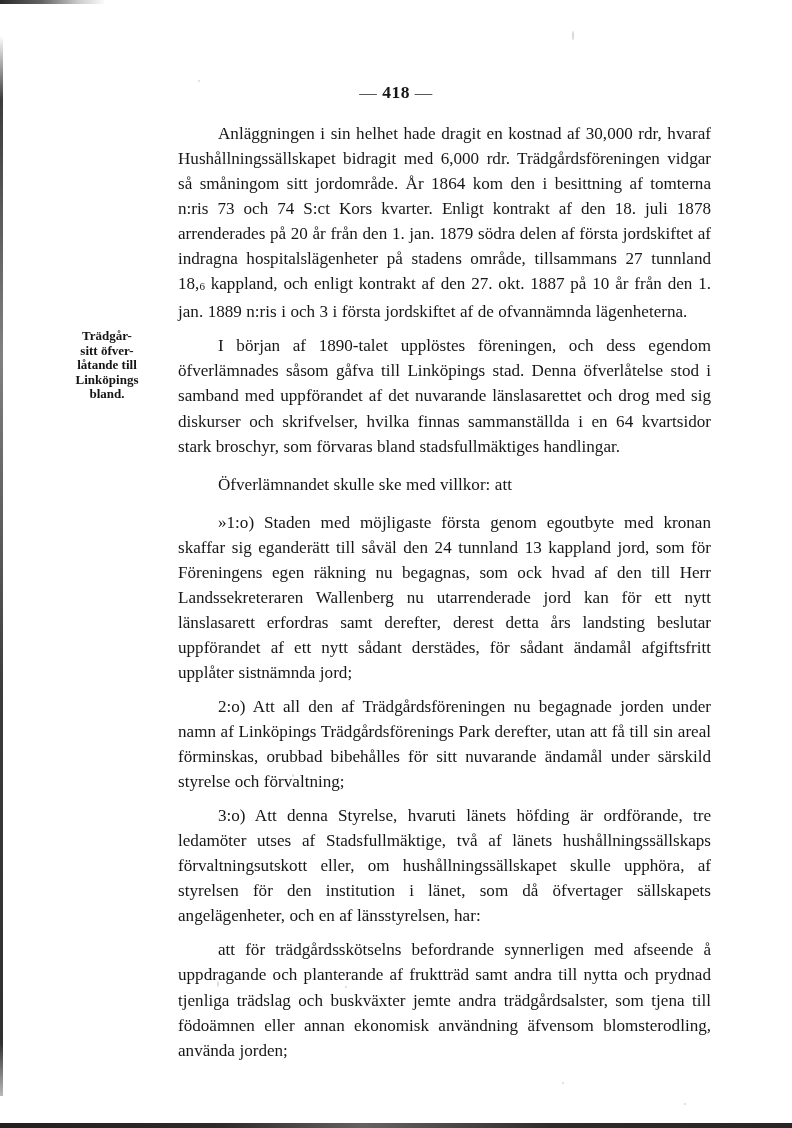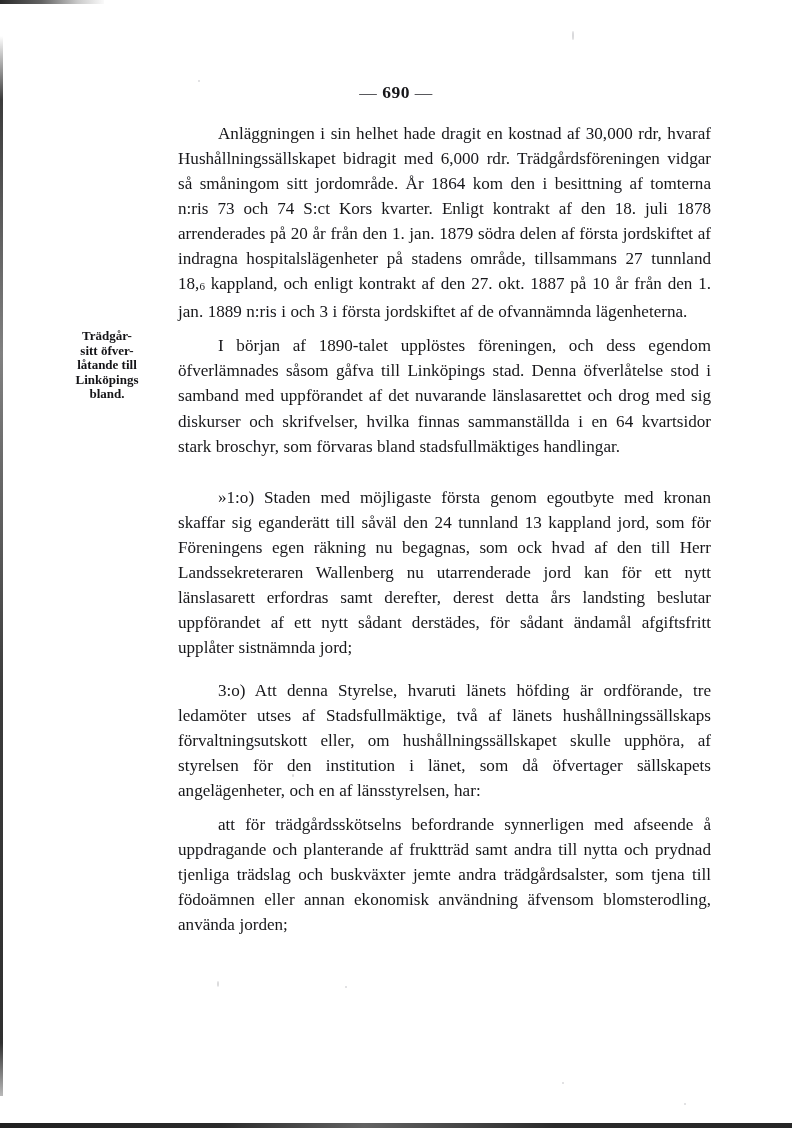--- a/index.html
+++ b/index.html
@@ -121,21 +121,21 @@
 <div class="speck" style="left:572px; top:31px; width:2px; height:9px;"></div>
 <div class="speck" style="left:198px; top:80px; width:2px; height:2px;"></div>
 <div class="speck" style="left:217px; top:981px; width:2px; height:6px;"></div>
 <div class="speck" style="left:345px; top:986px; width:2px; height:2px;"></div>
 <div class="speck" style="left:562px; top:1082px; width:2px; height:2px;"></div>
 <div class="speck" style="left:684px; top:1103px; width:2px; height:2px;"></div>
 <div class="speck" style="left:292px; top:774px; width:2px; height:3px;"></div>
 
 <div class="folio">
   <span class="dash">—</span>
-  <span>690</span>
+  <span>418</span>
   <span class="dash">—</span>
 </div>
 
 <div class="marginalia">
   <div>Trädgår-</div>
   <div>sitt öfver-</div>
   <div>låtande till</div>
   <div>Linköpings</div>
   <div>bland.</div>
 </div>
@@ -143,27 +143,29 @@
 <div class="textblock">
 
   <p class="para indent"><span>Anläggningen i sin helhet hade dragit en kostnad af 30,000 rdr, hvaraf Hushållningssällskapet bidragit med 6,000 rdr. Trädgårdsföreningen vidgar så småningom sitt jordområde. År 1864 kom den i besittning af tomterna n:ris 73 och 74 S:ct Kors kvarter. Enligt kontrakt af den 18. juli 1878 arrenderades på 20 år från den 1. jan. 1879 södra delen af första jordskiftet af indragna hospitalslägenheter på stadens område, tillsammans 27 tunnland 18,</span><span class="sub6">6</span><span> kappland, och enligt kontrakt af den 27. okt. 1887 på 10 år från den 1. jan. 1889 n:ris i och 3 i första jordskiftet af de ofvannämnda lägenheterna.</span></p>
 
   <div class="gap-sm"></div>
 
   <p class="para indent">I början af 1890-talet upplöstes föreningen, och dess egendom öfverlämnades såsom gåfva till Linköpings stad. Denna öfverlåtelse stod i samband med uppförandet af det nuvarande länslasarettet och drog med sig diskurser och skrifvelser, hvilka finnas sammanställda i en 64 kvartsidor stark broschyr, som förvaras bland stadsfullmäktiges handlingar.</p>
 
   <div class="gap-md"></div>
 
+  <p class="para indent">Öfverlämnandet skulle ske med villkor: att</p>
 
   <div class="gap-md"></div>
 
   <p class="para indent">»1:o) Staden med möjligaste första genom egoutbyte med kronan skaffar sig eganderätt till såväl den 24 tunnland 13 kappland jord, som för Föreningens egen räkning nu begagnas, som ock hvad af den till Herr Landssekreteraren Wallenberg nu utarrenderade jord kan för ett nytt länslasarett erfordras samt derefter, derest detta års landsting beslutar uppförandet af ett nytt sådant derstädes, för sådant ändamål afgiftsfritt upplåter sistnämnda jord;</p>
 
   <div class="gap-sm"></div>
 
+  <p class="para indent">2:o) Att all den af Trädgårdsföreningen nu begagnade jorden under namn af Linköpings Trädgårdsförenings Park derefter, utan att få till sin areal förminskas, orubbad bibehålles för sitt nuvarande ändamål under särskild styrelse och förvaltning;</p>
 
   <div class="gap-sm"></div>
 
   <p class="para indent">3:o) Att denna Styrelse, hvaruti länets höfding är ordförande, tre ledamöter utses af Stadsfullmäktige, två af länets hushållningssällskaps förvaltningsutskott eller, om hushållningssällskapet skulle upphöra, af styrelsen för den institution i länet, som då öfvertager sällskapets angelägenheter, och en af länsstyrelsen, har:</p>
 
   <div class="gap-sm"></div>
 
   <p class="para indent">att för trädgårdsskötselns befordrande synnerligen med afseende å uppdragande och planterande af fruktträd samt andra till nytta och prydnad tjenliga trädslag och buskväxter jemte andra trädgårdsalster, som tjena till födoämnen eller annan ekonomisk användning äfvensom blomsterodling, använda jorden;</p>
 
 </div>

